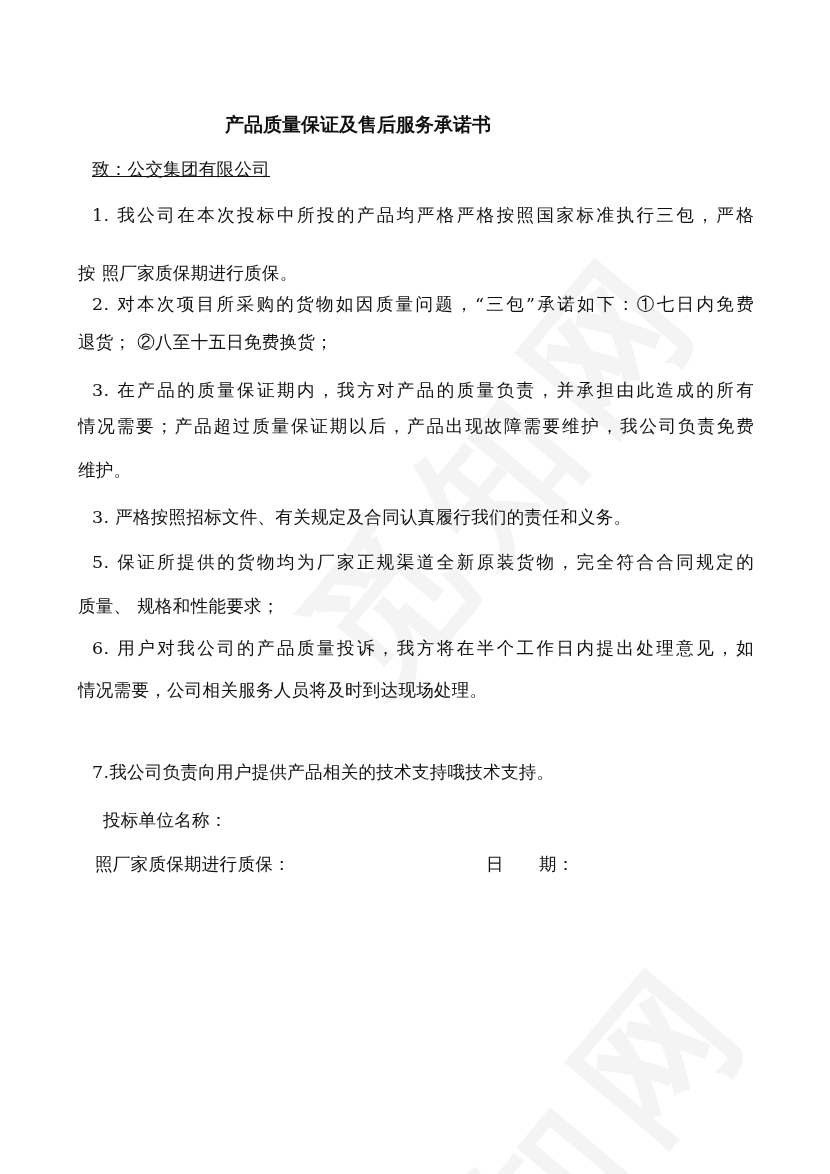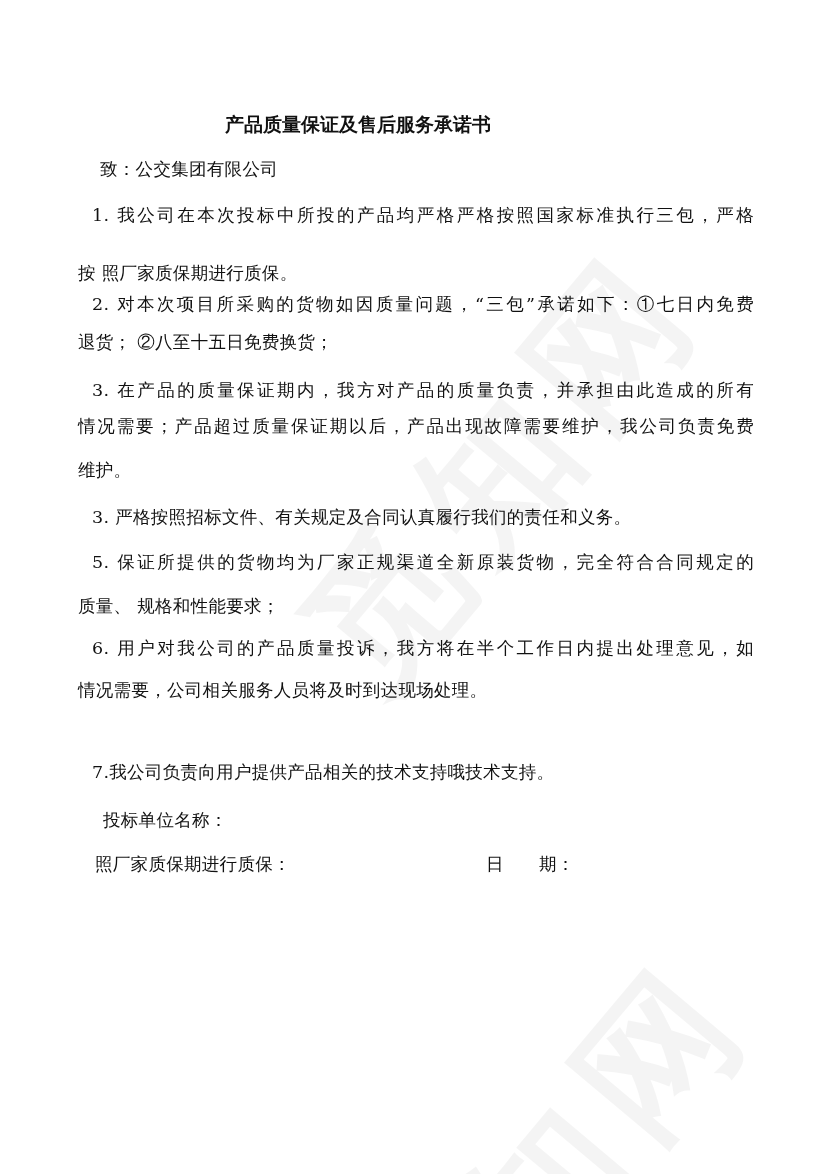--- a/index.html
+++ b/index.html
@@ -16,21 +16,21 @@
   .justify { width:676px; text-align:justify; text-align-last:justify; }
 </style>
 </head>
 <body>
 
 <div class="watermark wm1">觅知网</div>
 <div class="watermark wm2">觅知网</div>
 
 <div class="title">产品质量保证及售后服务承诺书</div>
 
-<div class="line" style="top:157px;left:100px;">致：公交集团有限公司</div>
+<div class="line" style="top:157px;left:92px;text-decoration:underline;">致：公交集团有限公司</div>
 
 <div class="line justify" style="top:203px;left:92px;width:662px;">1.   我公司在本次投标中所投的产品均严格严格按照国家标准执行三包，严格</div>
 <div class="line" style="top:240px;margin-top:21px;">按 照厂家质保期进行质保。</div>
 
 <div class="line justify" style="top:292px;left:92px;width:662px;">2. 对本次项目所采购的货物如因质量问题，“三包”承诺如下：①七日内免费</div>
 <div class="line" style="top:330px;">退货；  ②八至十五日免费换货；</div>
 
 <div class="line justify" style="top:378px;left:92px;width:662px;">3.   在产品的质量保证期内，我方对产品的质量负责，并承担由此造成的所有</div>
 <div class="line justify" style="top:414px;">情况需要；产品超过质量保证期以后，产品出现故障需要维护，我公司负责免费</div>
 <div class="line" style="top:458px;">维护。</div>

